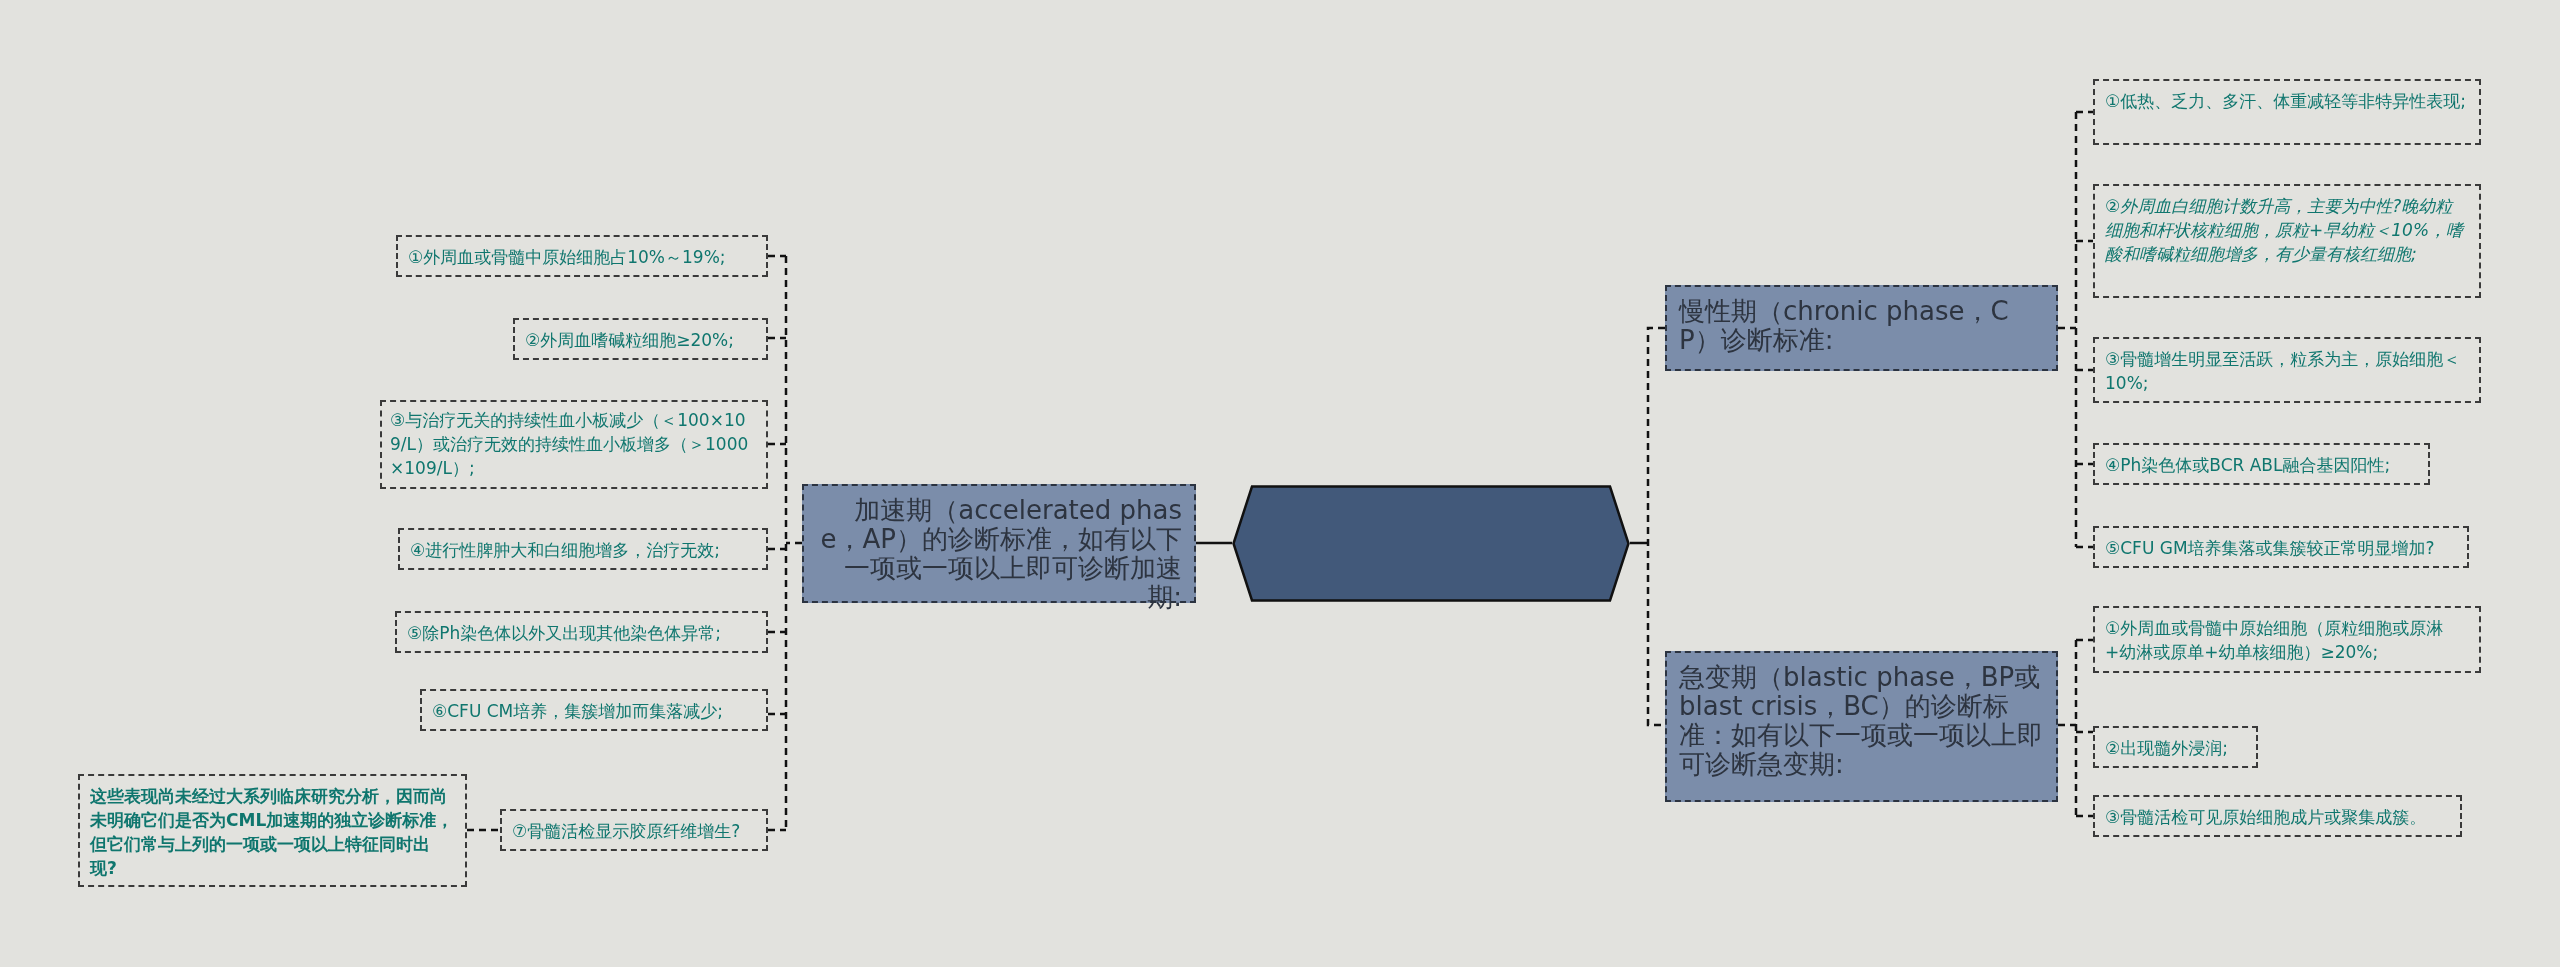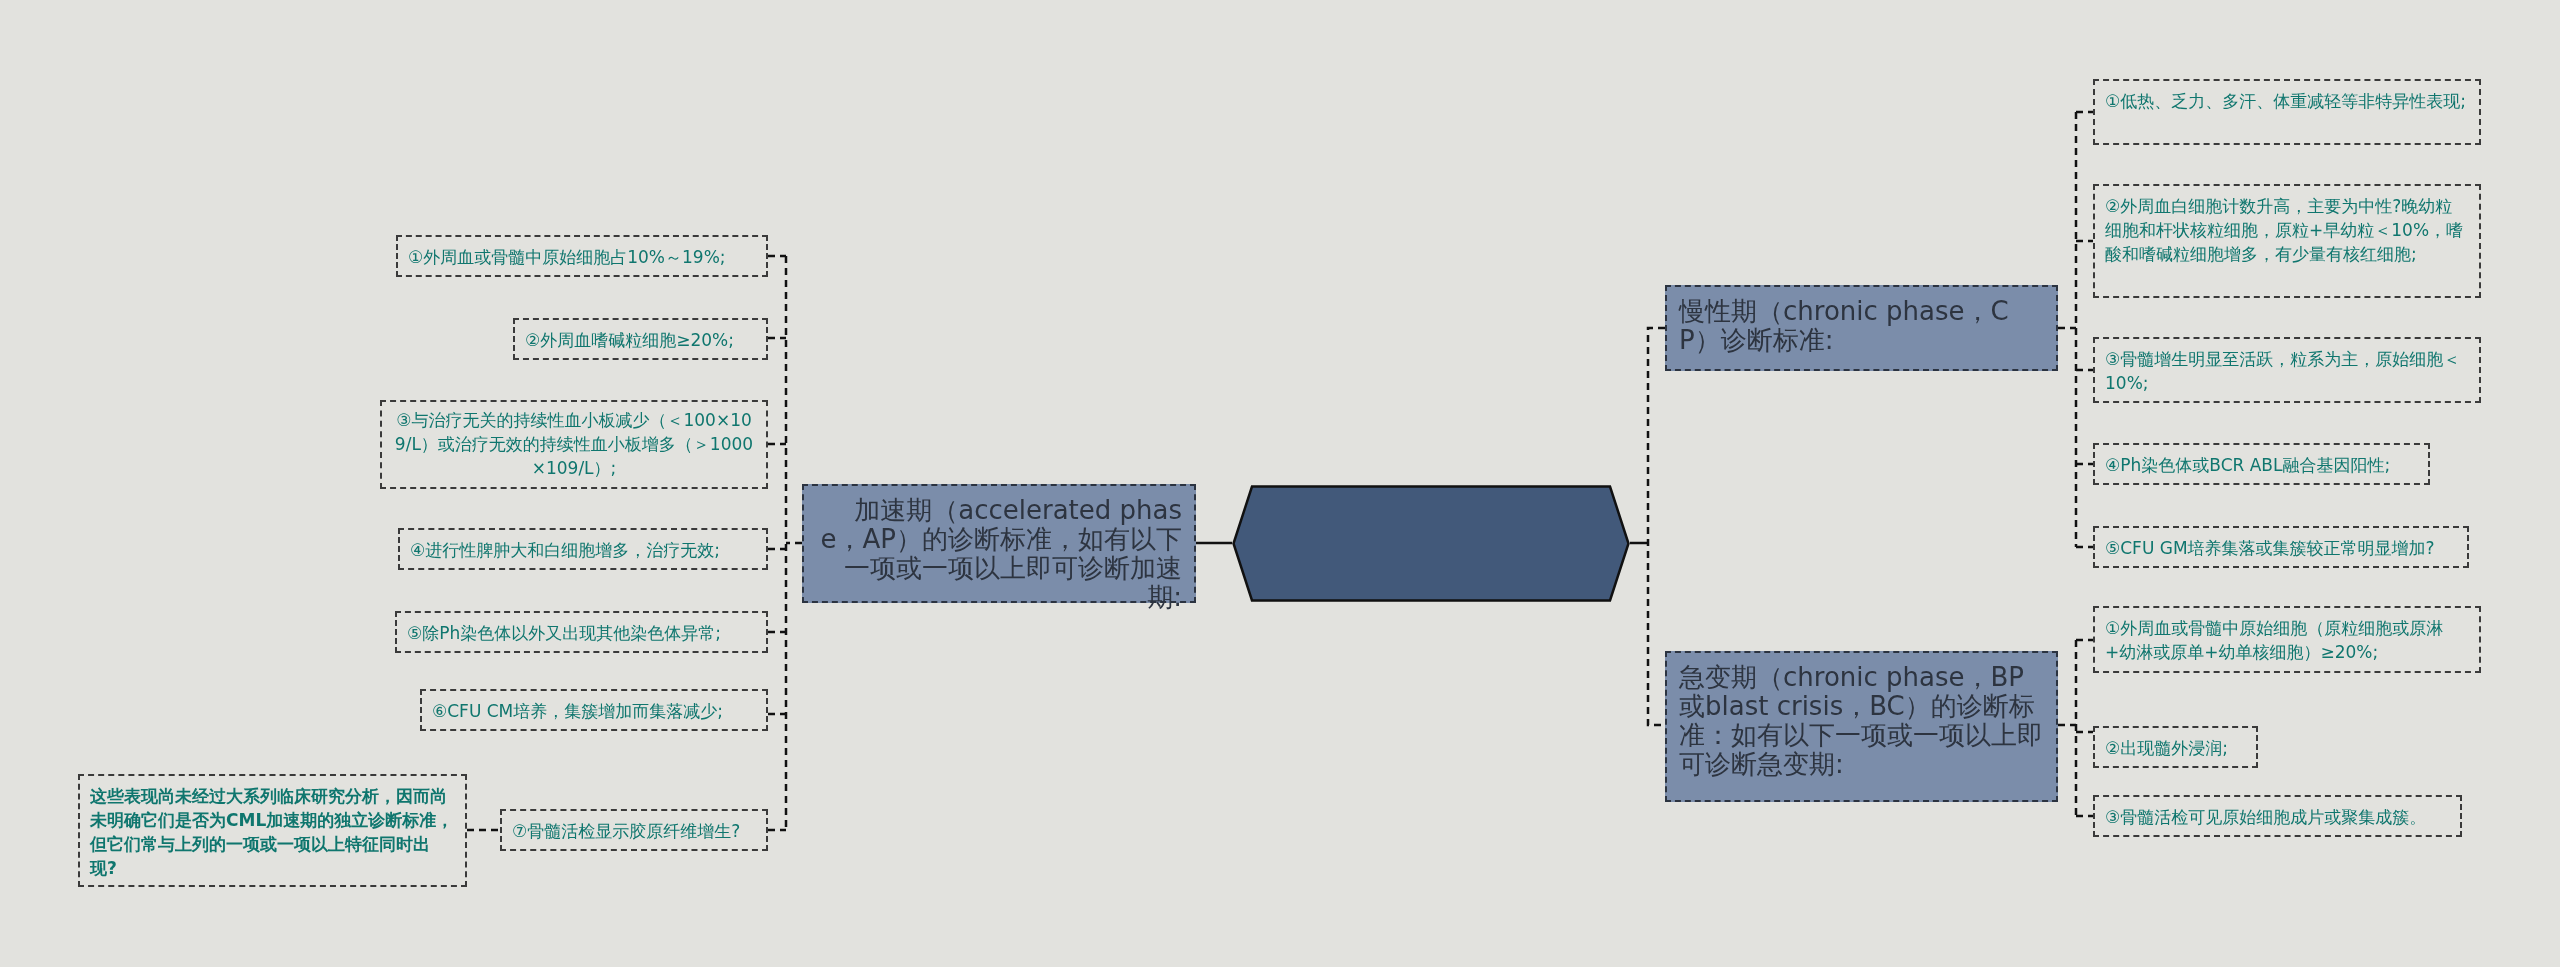--- a/index.html
+++ b/index.html
@@ -90,30 +90,30 @@
 
 <div class="node branch" style="left:802px; top:484px; width:394px; height:119px;text-align:right;">
   <span>加速期（accelerated phase，AP）的诊断标准，如有以下一项或一项以上即可诊断加速期:</span>
 </div>
 
 <div class="node branch" style="left:1665px; top:285px; width:393px; height:86px;">
   <span>慢性期（chronic phase，CP）诊断标准:</span>
 </div>
 
 <div class="node branch" style="left:1665px; top:651px; width:393px; height:151px;">
-  <span>急变期（chronic phase，BP或blast crisis，BC）的诊断标准：如有以下一项或一项以上即可诊断急变期:</span>
+  <span>急变期（blastic phase，BP或blast crisis，BC）的诊断标准：如有以下一项或一项以上即可诊断急变期:</span>
 </div>
 
 <div class="node leaf" style="left:396px; top:235px; width:372px; height:42px;">
   <span>①外周血或骨髓中原始细胞占10%～19%;</span>
 </div>
 <div class="node leaf" style="left:513px; top:318px; width:255px; height:42px;">
   <span>②外周血嗜碱粒细胞≥20%;</span>
 </div>
-<div class="node leaf" style="left:380px; top:400px; width:388px; height:89px; padding:6px 8px;text-align:center;">
+<div class="node leaf" style="left:380px; top:400px; width:388px; height:89px; padding:6px 8px;">
   <span>③与治疗无关的持续性血小板减少（＜100×109/L）或治疗无效的持续性血小板增多（＞1000×109/L）;</span>
 </div>
 <div class="node leaf" style="left:398px; top:528px; width:370px; height:42px;">
   <span>④进行性脾肿大和白细胞增多，治疗无效;</span>
 </div>
 <div class="node leaf" style="left:395px; top:611px; width:373px; height:42px;">
   <span>⑤除Ph染色体以外又出现其他染色体异常;</span>
 </div>
 <div class="node leaf" style="left:420px; top:689px; width:348px; height:42px;">
   <span>⑥CFU CM培养，集簇增加而集落减少;</span>
@@ -121,21 +121,21 @@
 <div class="node leaf" style="left:500px; top:809px; width:268px; height:42px;">
   <span>⑦骨髓活检显示胶原纤维增生?</span>
 </div>
 <div class="node leaf" style="left:78px; top:774px; width:389px; height:113px;font-weight:bold;">
   <span>这些表现尚未经过大系列临床研究分析，因而尚未明确它们是否为CML加速期的独立诊断标准，但它们常与上列的一项或一项以上特征同时出现?</span>
 </div>
 
 <div class="node leaf" style="left:2093px; top:79px; width:388px; height:66px;">
   <span>①低热、乏力、多汗、体重减轻等非特异性表现;</span>
 </div>
-<div class="node leaf" style="left:2093px; top:184px; width:388px; height:114px;">
+<div class="node leaf" style="left:2093px; top:184px; width:388px; height:114px;font-style:italic;">
   <span>②外周血白细胞计数升高，主要为中性?晚幼粒细胞和杆状核粒细胞，原粒+早幼粒＜10%，嗜酸和嗜碱粒细胞增多，有少量有核红细胞;</span>
 </div>
 <div class="node leaf" style="left:2093px; top:337px; width:388px; height:66px;">
   <span>③骨髓增生明显至活跃，粒系为主，原始细胞＜10%;</span>
 </div>
 <div class="node leaf" style="left:2093px; top:443px; width:337px; height:42px;">
   <span>④Ph染色体或BCR ABL融合基因阳性;</span>
 </div>
 <div class="node leaf" style="left:2093px; top:526px; width:376px; height:42px;">
   <span>⑤CFU GM培养集落或集簇较正常明显增加?</span>

